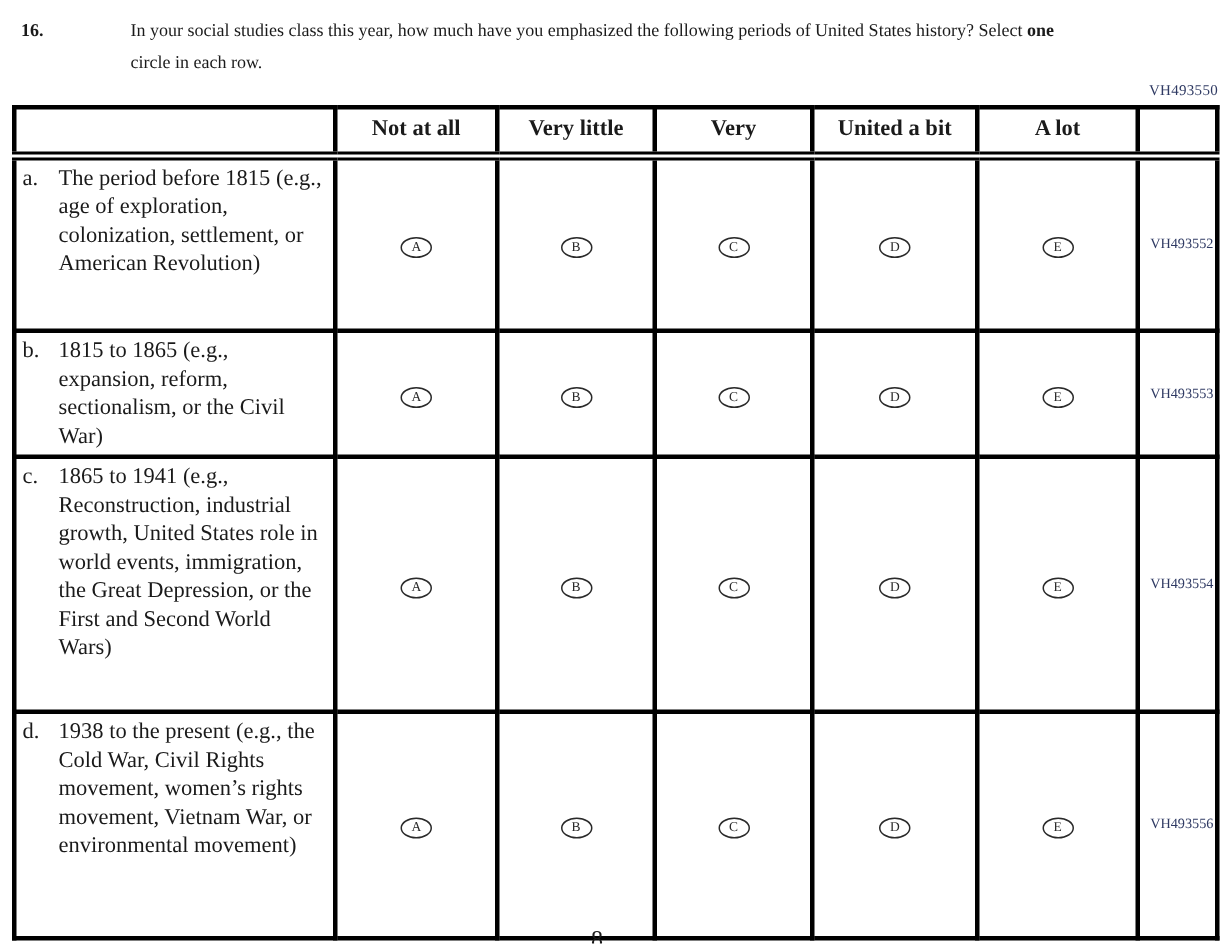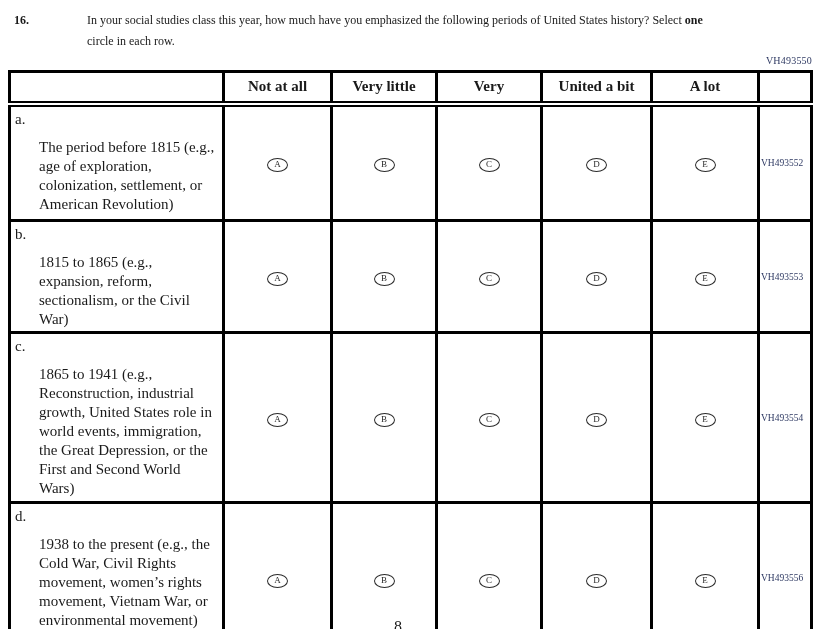--- a/index.html
+++ b/index.html
@@ -41,35 +41,35 @@
     text-align: center; vertical-align: middle;
     height: 32px; padding: 2px;
   }
   td.label-cell {
     vertical-align: top;
     font-size: 15px; line-height: 19px;
     padding: 3px 2px 2px 4px;
   }
   .label-wrap { display: flex; align-items: flex-start; }
   .row-letter { width: 24px; flex: none; }
-  .row-text { flex: 1; padding-right: 2px; margin-top: 28px; }
+  .row-text { flex: 1; padding-right: 2px; }
 
   td.option-cell { text-align: center; vertical-align: middle; }
   .bubble {
     display: inline-block;
     width: 21px; height: 14px;
     border: 1.4px solid #2a2a2a;
     border-radius: 50%;
     font-size: 9px; line-height: 11.5px;
     text-align: center; color: #2a2a2a;
     cursor: pointer;
     background: #ffffff;
   }
   td.code-cell {
-    text-align: left; vertical-align: middle;
+    text-align: right; vertical-align: middle;
     font-size: 9.5px; color: #2f3a63;
     padding: 0 1px;
   }
   tr.row-a { height: 117px; }
   tr.row-b { height: 76px; }
   tr.row-c { height: 170px; }
   tr.row-d { height: 151px; }
 
   .page-number {
     position: absolute; left: 394px; top: 618px;

